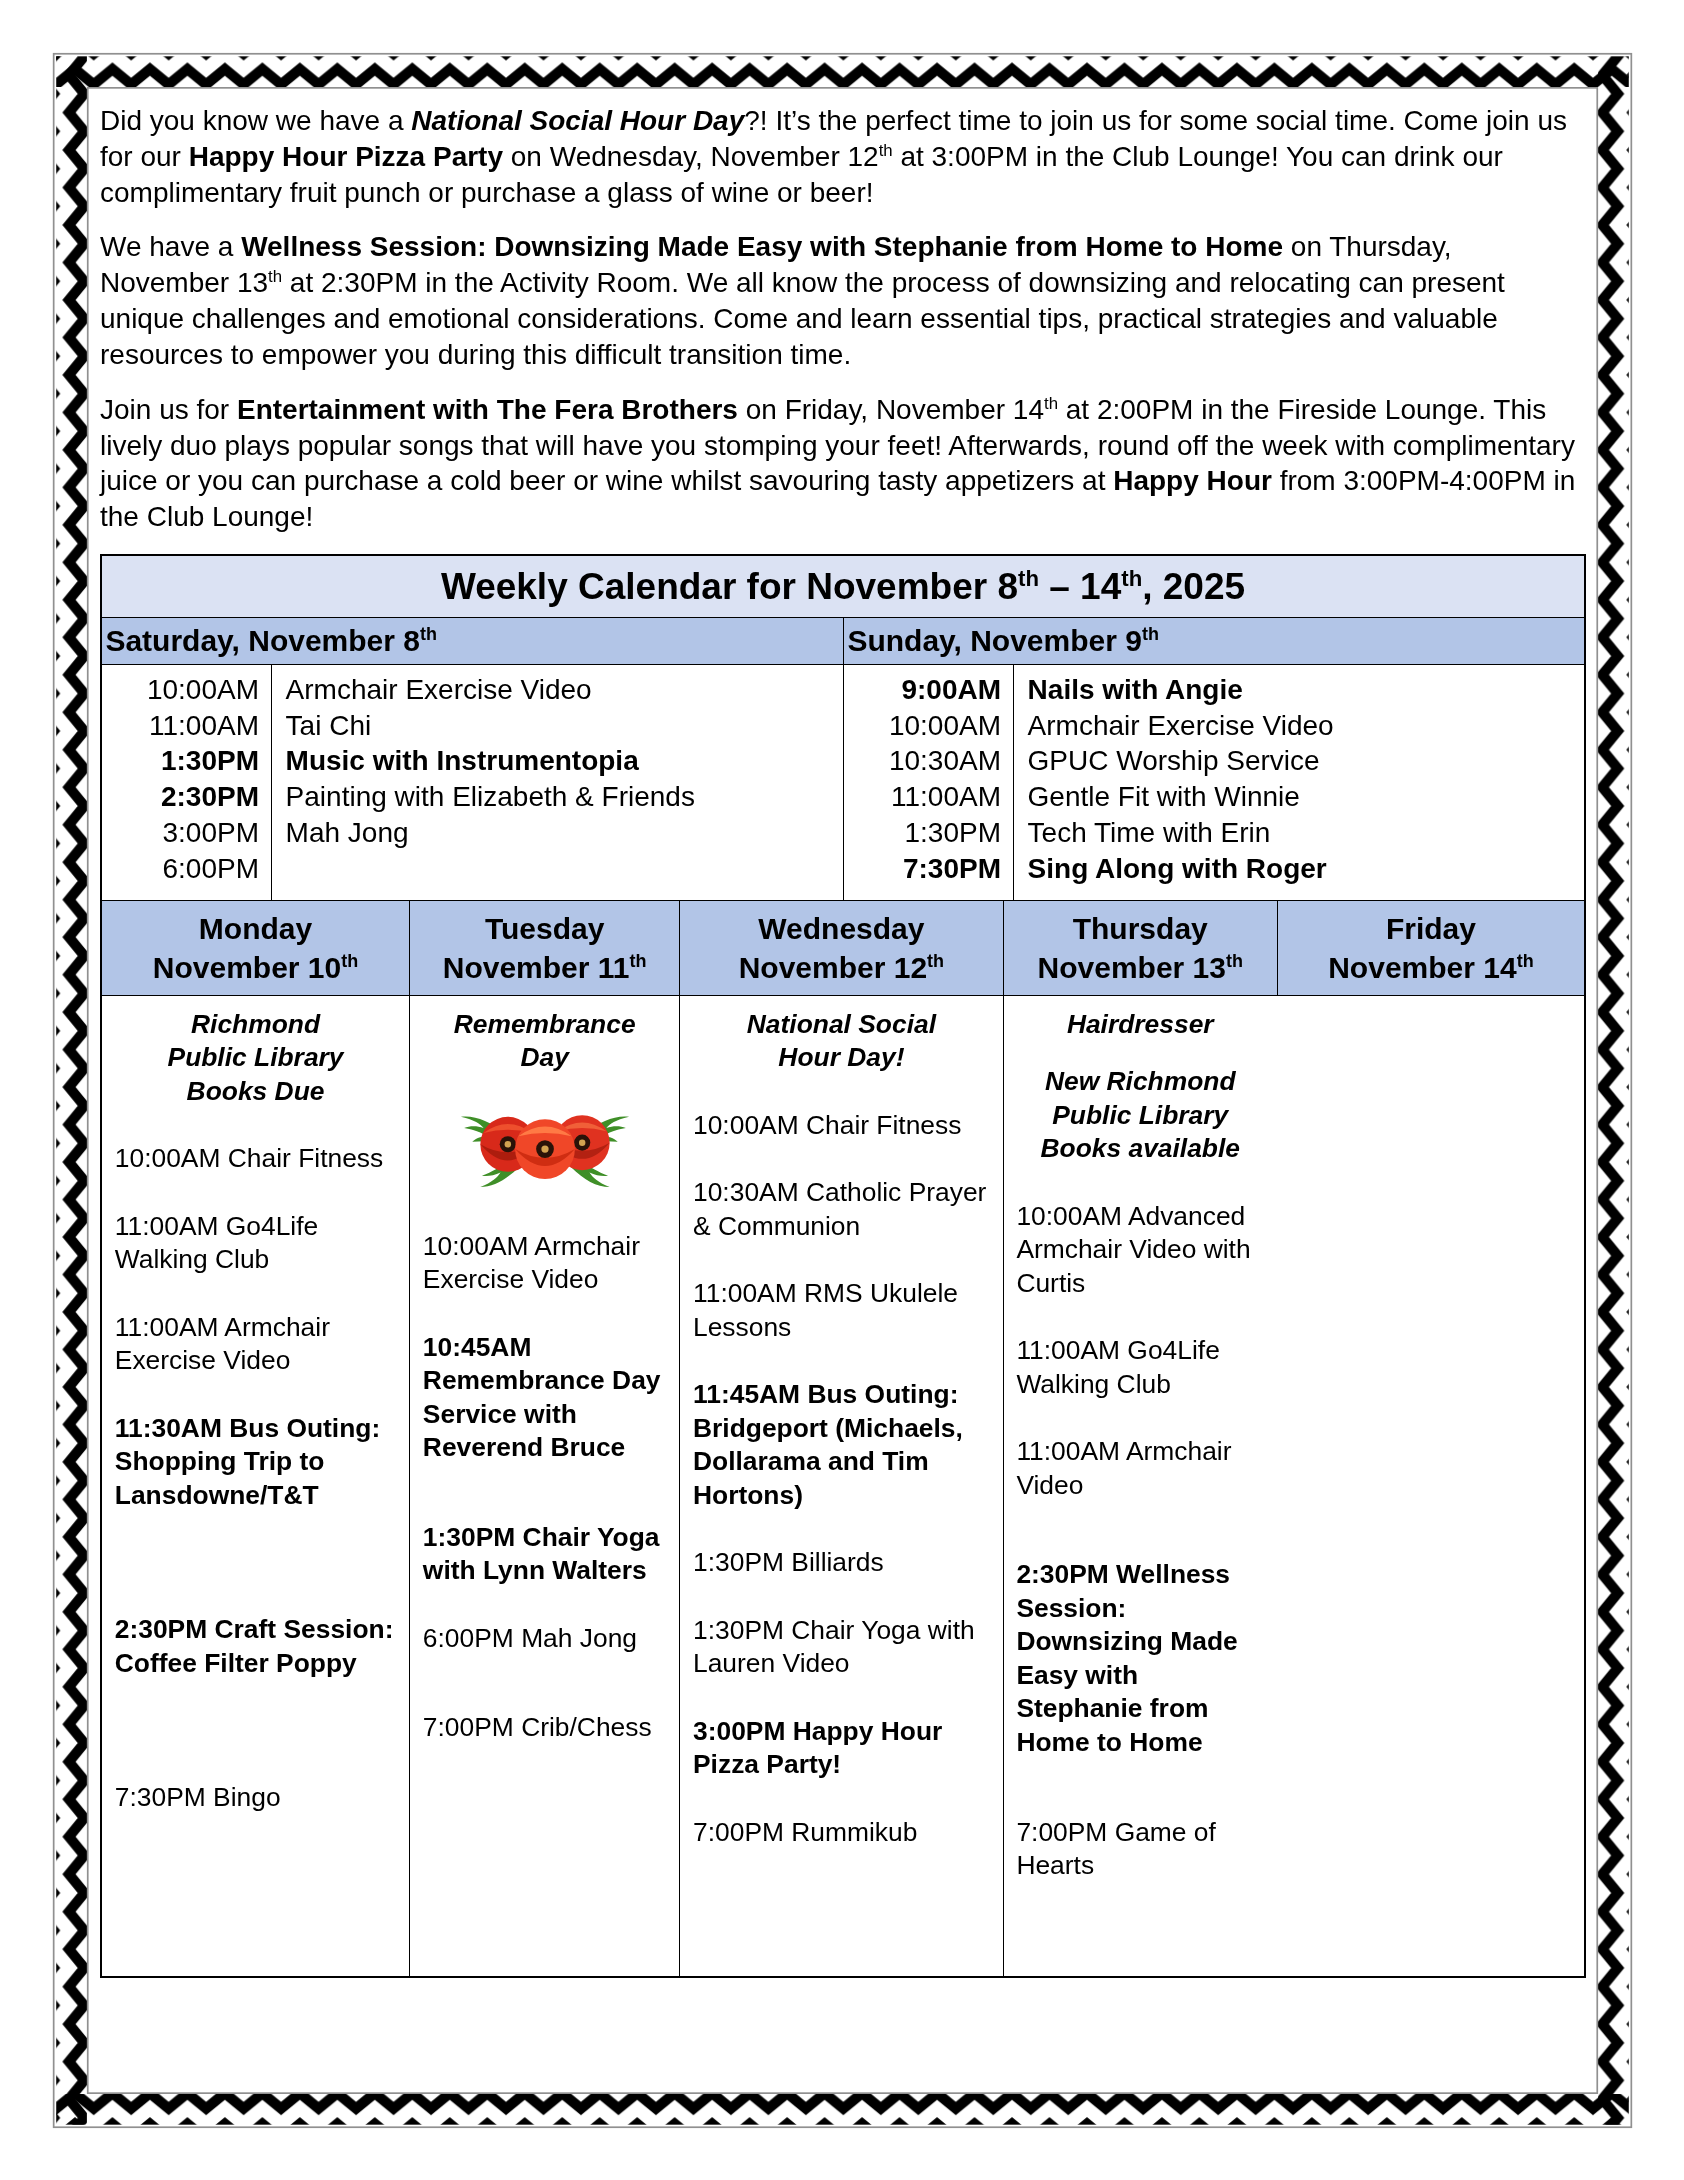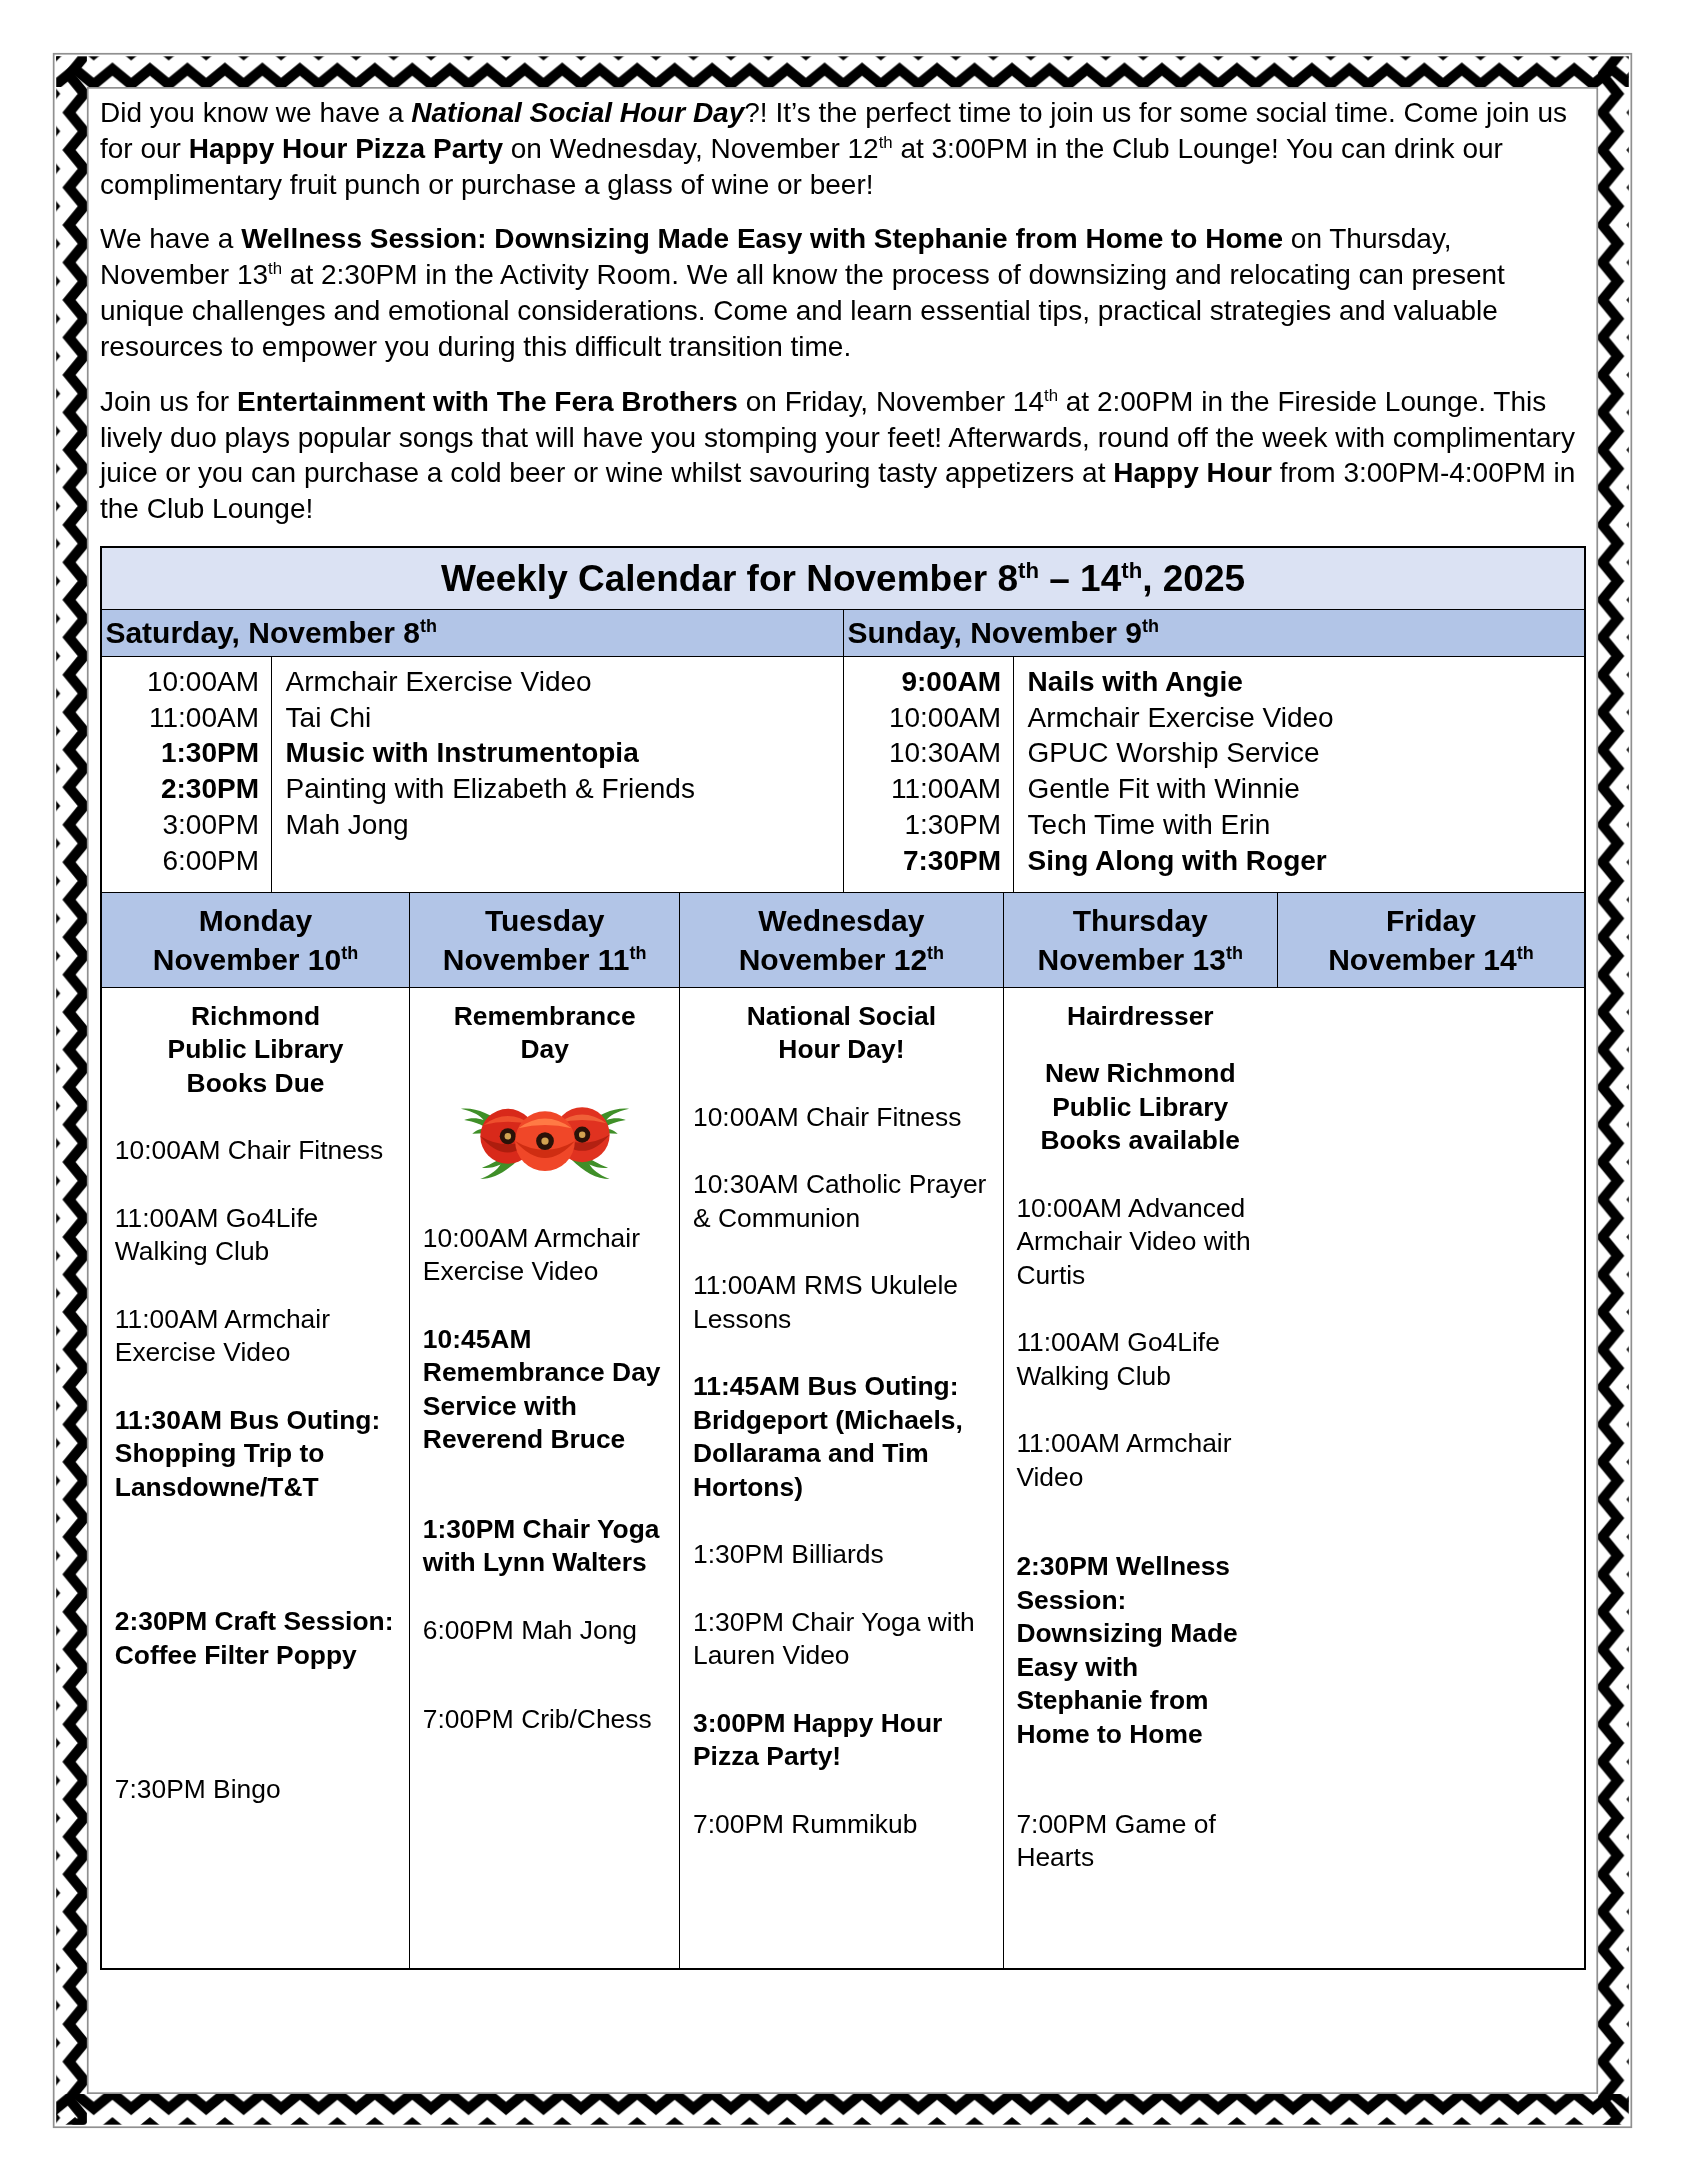--- a/index.html
+++ b/index.html
@@ -2,21 +2,21 @@
 <html style="--title-fill: #dbe2f3; --head-fill: #b2c5e7;font-size:13.6px"><head>
 <meta charset="utf-8">
 <style>
   html,body{margin:0;padding:0;background:#ffffff;}
   .page{position:relative;width:1685px;height:2181px;background:#fff;
         font-family:"Liberation Sans",sans-serif;color:#000;overflow:hidden;}
   .border-svg{position:absolute;left:0;top:0;width:1685px;height:2181px;pointer-events:none;z-index:5;}
   .content{position:absolute;left:100px;top:95px;width:1486px;z-index:1;}
 
   
-  .intro p{font-size:28px;line-height:1.28;margin:0 0 19px 0;}
+  .intro p{font-size:28px;line-height:1.28;margin:8px 0 19px 0;}
   .r-b{font-weight:700;}
   .r-i{font-style:italic;}
   sup{font-size:0.6em;line-height:0;vertical-align:super;}
 
   
   .cal{border:2.6px solid #000;margin-top:6.8px;}
   .cal-title{background:var(--title-fill,#dbe2f3);text-align:center;font-weight:700;
              font-size:37px;padding:9.4px 3.4px;}
   .we-head{display:grid;grid-template-columns:1fr 1fr;background:var(--head-fill,#b2c5e7);
            border-top:1.7px solid #000;}
@@ -31,21 +31,21 @@
   .we-acts div{white-space:normal;}
   .b{font-weight:700;}
 
   .wk-grid{display:grid;grid-template-columns:20.72% 18.23% 21.82% 18.51% 20.72%;}
   .wk-head{background:var(--head-fill,#b2c5e7);border-top:1.7px solid #000;}
   .wk-h{text-align:center;font-weight:700;font-size:30px;line-height:1.3;padding:7.7px 3.4px;}
   .wk-h+.wk-h{border-left:1.7px solid #000;}
   .wk-body{border-top:1.7px solid #000;min-height:980px;align-items:stretch;}
   .wk-cell{padding:10.2px 12.8px;font-size:26.4px;line-height:1.27;}
   .wk-cell+.wk-cell{border-left:1.7px solid #000;}
-  .wk-banner{text-align:center;font-weight:700;margin:1.7px 0 24px;}
+  .wk-banner{text-align:center;font-weight:700;font-style:italic;margin:1.7px 0 24px;}
   .wk-ev{margin:34px 0 0;}
   .wk-ev.gap-m{margin-top:56px;}
   .wk-ev.gap-l{margin-top:101px;}
   .wk-cell.no-banner .wk-ev:first-of-type{margin-top:81px;}
   .poppies-wrap{display:flex;justify-content:center;margin:8.5px 0 22px;}
 </style>
 </head>
 <body>
 
 <div class="page">

